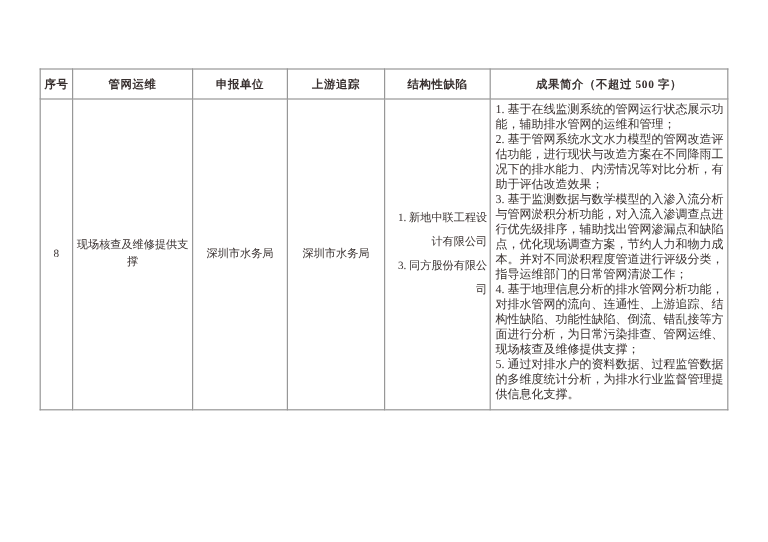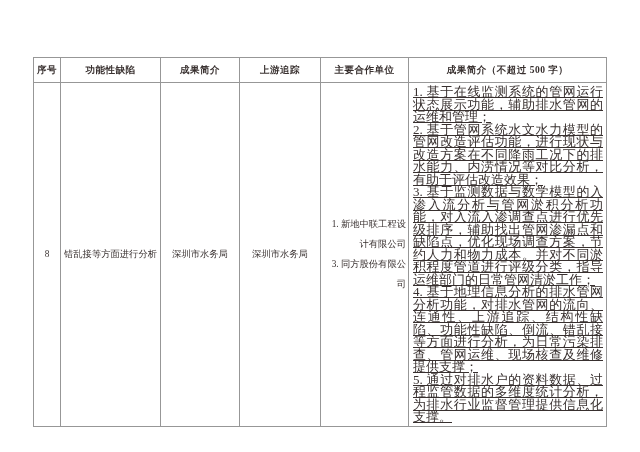--- a/index.html
+++ b/index.html
@@ -53,25 +53,24 @@
   td.partners-cell {
     font-size: 9.3px;
     text-align: right;
     vertical-align: middle;
     padding: 2px 2px 2px 3px;
   }
   .partner-item {
     line-height: 20px;
   }
   td.summary-cell {
-    font-size: 13px;
+    font-size: 10px;
     text-align: justify;
     vertical-align: top;
     padding: 3px 3px 2px 4px;
-    text-decoration: underline;
   }
   .summary-item {
     line-height: 12.5px;
   }
   .page-number {
     position: absolute;
     left: 0;
     right: 0;
     top: 399px;
     text-align: center;
@@ -89,31 +88,31 @@
       <col style="width:27px">
       <col style="width:100px">
       <col style="width:79px">
       <col style="width:81px">
       <col style="width:88px">
       <col style="width:198px">
     </colgroup>
     <thead>
       <tr>
         <th class="hdr">序号</th>
-        <th class="hdr">功能性缺陷</th>
-        <th class="hdr">成果简介</th>
+        <th class="hdr">管网运维</th>
+        <th class="hdr">申报单位</th>
         <th class="hdr">上游追踪</th>
-        <th class="hdr">主要合作单位</th>
+        <th class="hdr">结构性缺陷</th>
         <th class="hdr">成果简介（不超过 500 字）</th>
       </tr>
     </thead>
     <tbody>
       <tr>
         <td class="center-cell">8</td>
-        <td class="center-cell">错乱接等方面进行分析</td>
+        <td class="center-cell">现场核查及维修提供支撑</td>
         <td class="center-cell">深圳市水务局</td>
         <td class="center-cell">深圳市水务局</td>
         <td class="partners-cell">
           <div class="partner-item">1. 新地中联工程设计有限公司</div>
           <div class="partner-item">3. 同方股份有限公司</div>
         </td>
         <td class="summary-cell">
           <div class="summary-item">1. 基于在线监测系统的管网运行状态展示功能，辅助排水管网的运维和管理；</div>
           <div class="summary-item">2. 基于管网系统水文水力模型的管网改造评估功能，进行现状与改造方案在不同降雨工况下的排水能力、内涝情况等对比分析，有助于评估改造效果；</div>
           <div class="summary-item">3. 基于监测数据与数学模型的入渗入流分析与管网淤积分析功能，对入流入渗调查点进行优先级排序，辅助找出管网渗漏点和缺陷点，优化现场调查方案，节约人力和物力成本。并对不同淤积程度管道进行评级分类，指导运维部门的日常管网清淤工作；</div>

